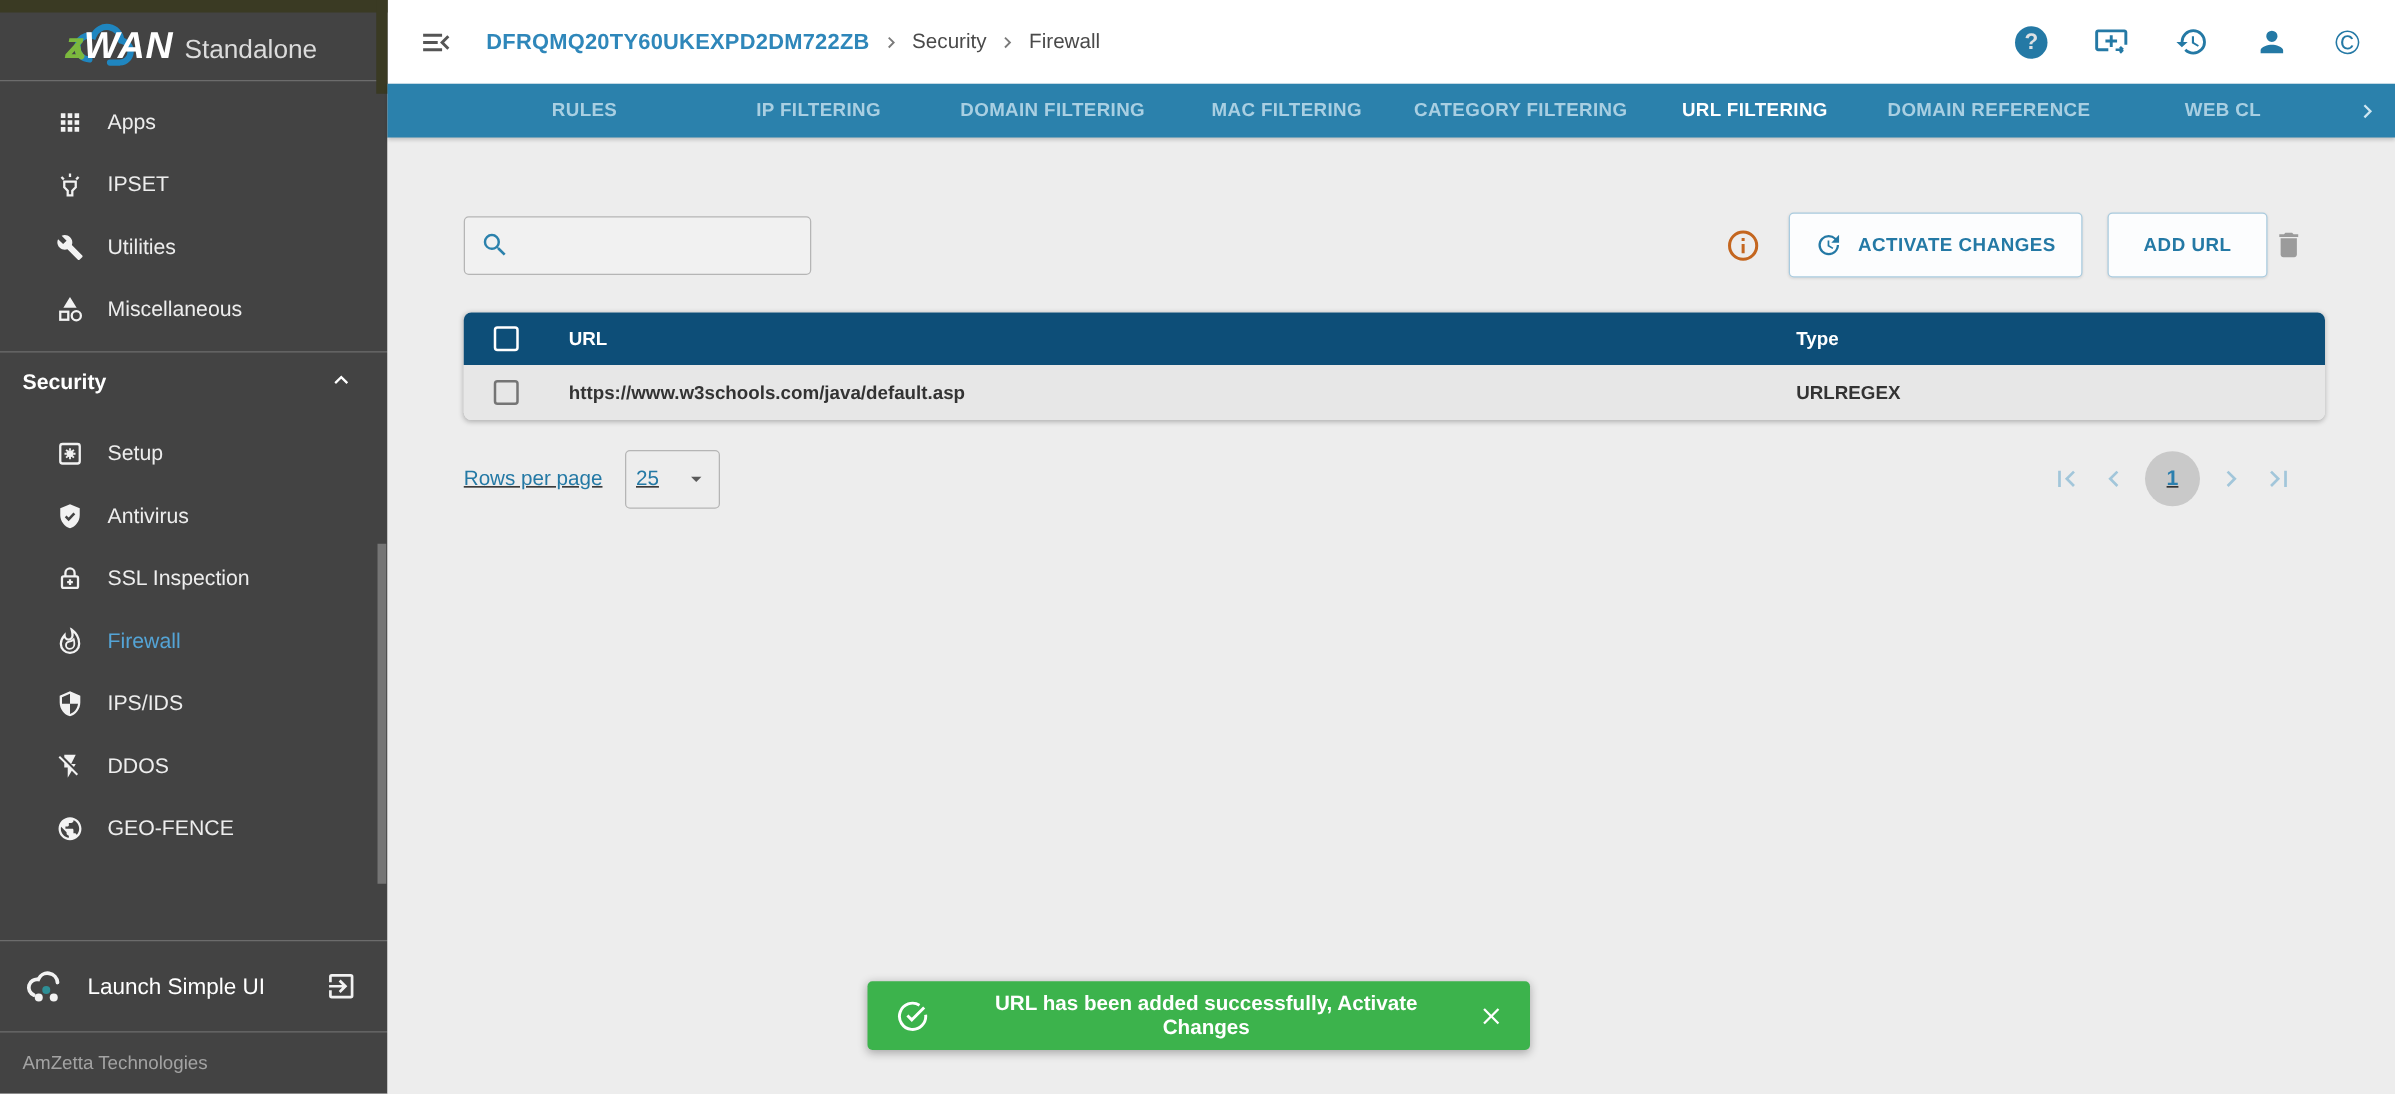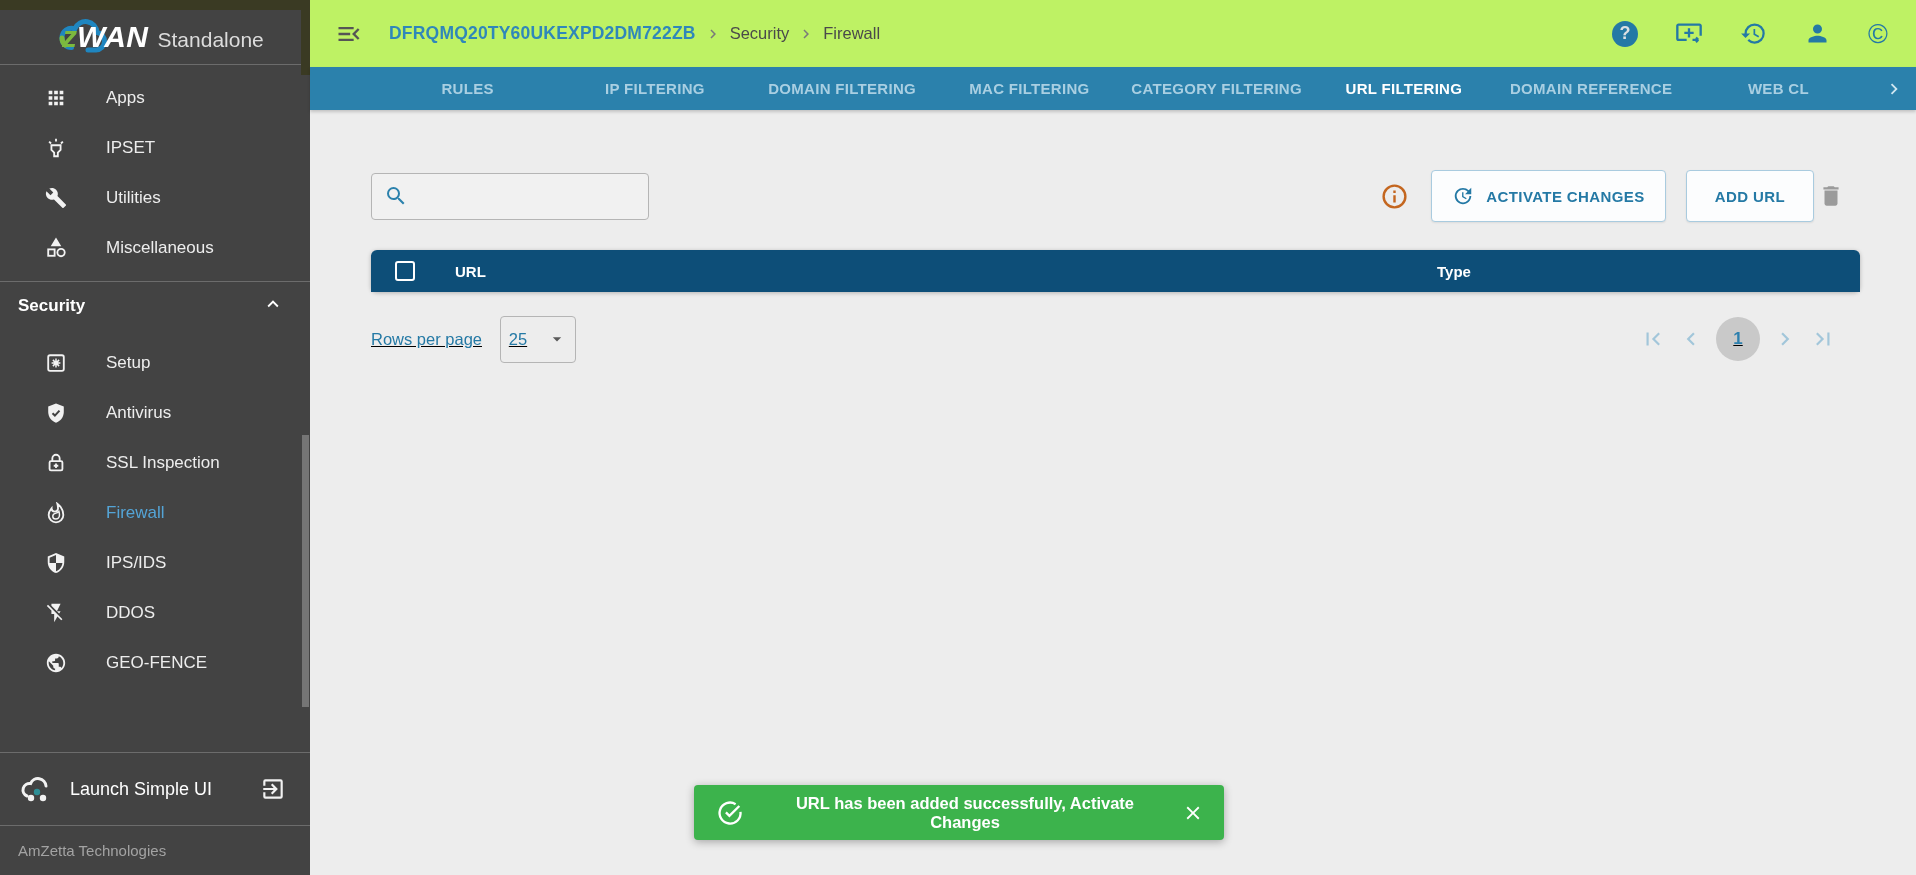--- a/index.html
+++ b/index.html
@@ -6,41 +6,41 @@
   html,body { width:1916px; height:875px; overflow:hidden; }
   body { font-family:"Liberation Sans", sans-serif; background:#ededed; }
   .app { display:flex; width:1916px; height:875px; }
 
   
   .sidebar { position:relative; width:310px; height:875px; background:#434343; display:flex; flex-direction:column; flex-shrink:0; }
   .side-topstrip { height:10px; background:#3a3a23; }
   .logo-row { position:relative; height:54px; display:flex; align-items:center; padding-left:52px; }
   .logo-gutter { position:absolute; right:0; top:-10px; width:9px; height:75px; background:#3a3a23; }
   .logo-cloud { position:absolute; left:48px; top:4px; }
-  .logo-text { position:relative; margin-left:10px; white-space:nowrap; }
+  .logo-text { position:relative; white-space:nowrap; }
   .logo-z { color:#7cb93e; font-style:italic; font-weight:800; font-size:30px; }
   .logo-wan { color:#ffffff; font-style:italic; font-weight:800; font-size:30px; letter-spacing:.5px; }
   .logo-mode { color:#dcdcdc; font-weight:300; font-size:21px; margin-left:9px; }
   .side-divider { height:1px; background:rgba(255,255,255,.22); }
   .side-nav { padding-top:8px; padding-bottom:8px; }
-  .side-item { height:50px; display:flex; align-items:center; padding-left:44px; color:#ededed; font-size:17px; cursor:pointer;gap:20px; }
+  .side-item { height:50px; display:flex; align-items:center; padding-left:44px; color:#ededed; font-size:17px; cursor:pointer; }
   .side-item .ico { width:24px; height:24px; margin-right:18px; display:flex; align-items:center; justify-content:center; color:#f2f2f2; }
   .side-item.active { color:#54a4d6; }
   .section-header { height:48px; display:flex; align-items:center; padding:0 26px 0 18px; color:#ffffff; font-weight:700; font-size:17px; cursor:pointer; }
   .section-header .chev { margin-left:auto; color:#ffffff; }
   .launch-div { margin-top:auto; }
   .launch-row { height:72px; display:flex; align-items:center; padding:0 24px 0 20px; color:#ffffff; font-size:18px; cursor:pointer; }
   .launch-row .ico { margin-right:16px; display:flex; }
   .launch-row .exit { margin-left:auto; display:flex; color:#f2f2f2; }
   .side-footer { height:50px; display:flex; align-items:center; padding-left:18px; border-top:1px solid rgba(255,255,255,.22); color:#a3a3a3; font-size:15px; }
   .scroll-thumb { position:absolute; right:1px; top:435px; width:7px; height:272px; background:#757575; }
 
   
   .main-col { flex:1; display:flex; flex-direction:column; min-width:0; }
-  .topbar { height:67px; background:#bef264; display:flex; align-items:center; padding:0 28px 0 25px; }
+  .topbar { height:67px; background:#ffffff; display:flex; align-items:center; padding:0 28px 0 25px; }
   .menu-open { color:#555; display:flex; cursor:pointer; margin-right:26px; }
   .crumb-device { color:#2f87ba; font-weight:700; font-size:17.5px; letter-spacing:.2px; cursor:pointer; }
   .crumb-sep { display:flex; color:#7a7a7a; margin:0 8px; }
   .crumb { color:#4a4a4a; font-weight:500; font-size:16.5px; }
   .topbar-icons { margin-left:auto; display:flex; align-items:center; gap:37px; }
   .tb-ico { color:#2479a5; display:flex; align-items:center; justify-content:center; cursor:pointer; }
   .help-circle { width:26px; height:26px; border-radius:50%; background:#2479a5; color:#dde0e3; font-weight:700; font-size:18px; display:flex; align-items:center; justify-content:center; }
   .copy-glyph { font-size:27px; line-height:26px; font-weight:400; }
 
   .tabbar { height:43px; background:#2b81ac; display:flex; align-items:center; padding-left:64px; box-shadow:0 2px 3px rgba(0,0,0,.18); position:relative; z-index:2; }
@@ -343,20 +343,27 @@
           </span>
       </div>
 
       <div class="table-card">
         <div class="thead">
           <span class="col-check">
               <span class="cb"></span>
             </span>
           <span class="col-url">URL</span>
           <span class="col-type">Type</span>
+        </div>
+        <div class="trow">
+          <span class="col-check">
+              <span class="cb gray"></span>
+            </span>
+          <span class="col-url">https://www.w3schools.com/java/default.asp</span>
+          <span class="col-type">URLREGEX</span>
         </div>
       </div>
 
       <div class="pager-row">
         <span class="rpp-label">Rows per page</span>
         <span class="rpp-box">
           <span>25</span>
           <span class="caret">
               <svg width="20" height="20" viewBox="0 0 24 24" fill="currentColor">
                 <path d="M7 10l5 5 5-5z"></path>

